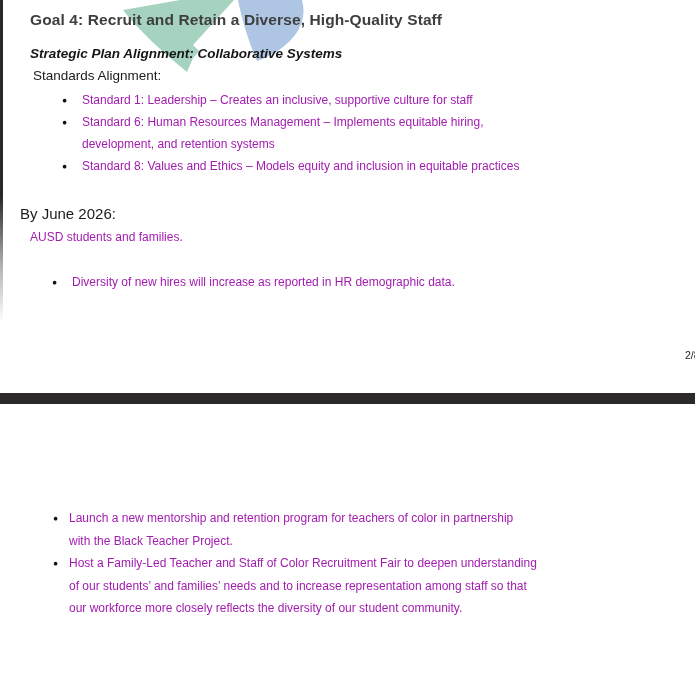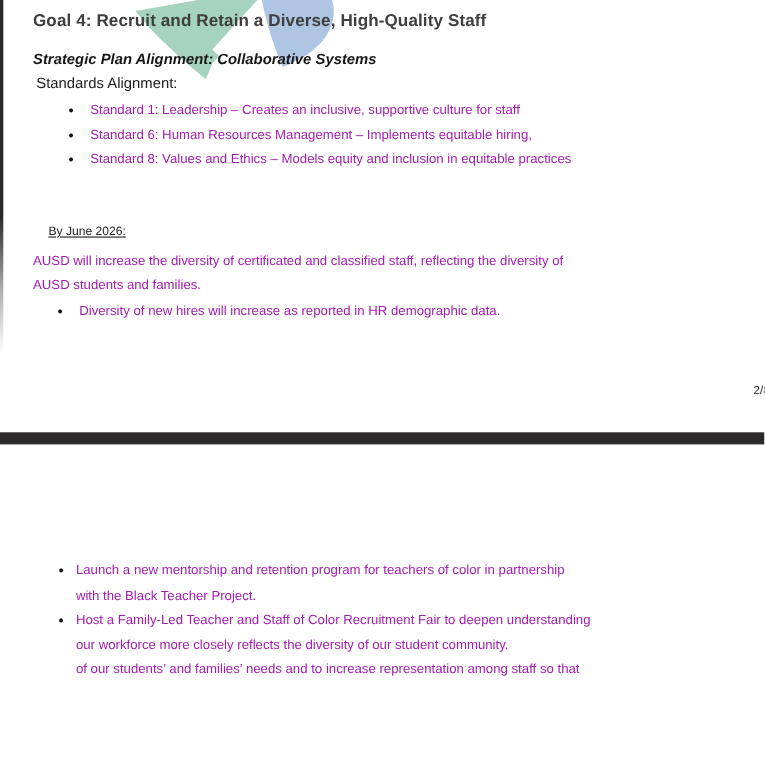--- a/index.html
+++ b/index.html
@@ -80,23 +80,22 @@
     color: #111111;
   }
   .bullet-line, .para-line {
     font-size: 12px;
     line-height: 22px;
     white-space: nowrap;
     color: #a21caf;
   }
   .standards-list { left: 62px; top: 89px; }
   .deadline-heading {
-    left: 44px; top: 205px;
-    font-size: 11px;
-    text-decoration: underline;
+    left: 20px; top: 205px;
+    font-size: 15px;
     white-space: nowrap;
     z-index: 2;
   }
   .goal-paragraph { left: 30px; top: 226px; z-index: 2; }
   .metrics-list { left: 52px; top: 271px; }
   .page-number {
     left: 653px; top: 349px;
     font-size: 10.5px;
     color: #222222;
     z-index: 2;
@@ -150,30 +149,30 @@
   <div class="abs doc-subtitle">Strategic Plan Alignment: Collaborative Systems</div>
 
   <div class="abs standards-heading">Standards Alignment:</div>
 
   <div class="abs bullet-list standards-list">
     <div class="bullet-item">
       <div class="bullet-line">Standard 1: Leadership – Creates an inclusive, supportive culture for staff</div>
     </div>
     <div class="bullet-item">
       <div class="bullet-line">Standard 6: Human Resources Management – Implements equitable hiring,</div>
+      <div class="bullet-line">development, and retention systems</div>
     </div>
     <div class="bullet-item">
       <div class="bullet-line">Standard 8: Values and Ethics – Models equity and inclusion in equitable practices</div>
     </div>
   </div>
 
   <div class="abs deadline-heading">By June 2026:</div>
 
   <div class="abs goal-paragraph">
-    <div class="para-line">AUSD will increase the diversity of certificated and classified staff, reflecting the diversity of</div>
     <div class="para-line">AUSD students and families.</div>
   </div>
 
   <div class="abs bullet-list metrics-list">
     <div class="bullet-item">
       <div class="bullet-line">Diversity of new hires will increase as reported in HR demographic data.</div>
     </div>
   </div>
 
   <div class="abs page-number">2/8</div>
@@ -182,17 +181,17 @@
 <div class="page-divider"></div>
 
 <div class="page2">
   <div class="bullet-list actions-list">
     <div class="bullet-item">
       <div class="bullet-line">Launch a new mentorship and retention program for teachers of color in partnership</div>
       <div class="bullet-line">with the Black Teacher Project.</div>
     </div>
     <div class="bullet-item">
       <div class="bullet-line">Host a Family-Led Teacher and Staff of Color Recruitment Fair to deepen understanding</div>
+      <div class="bullet-line">of our students’ and families’ needs and to increase representation among staff so that</div>
       <div class="bullet-line">our workforce more closely reflects the diversity of our student community.</div>
-      <div class="bullet-line">of our students’ and families’ needs and to increase representation among staff so that</div>
     </div>
   </div>
 </div>
 
 </body></html>

